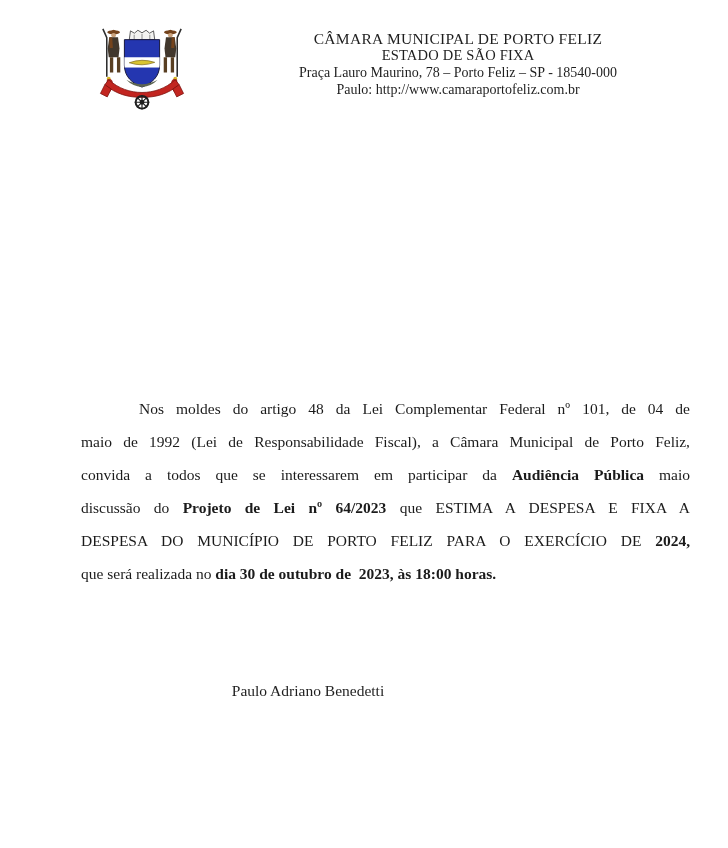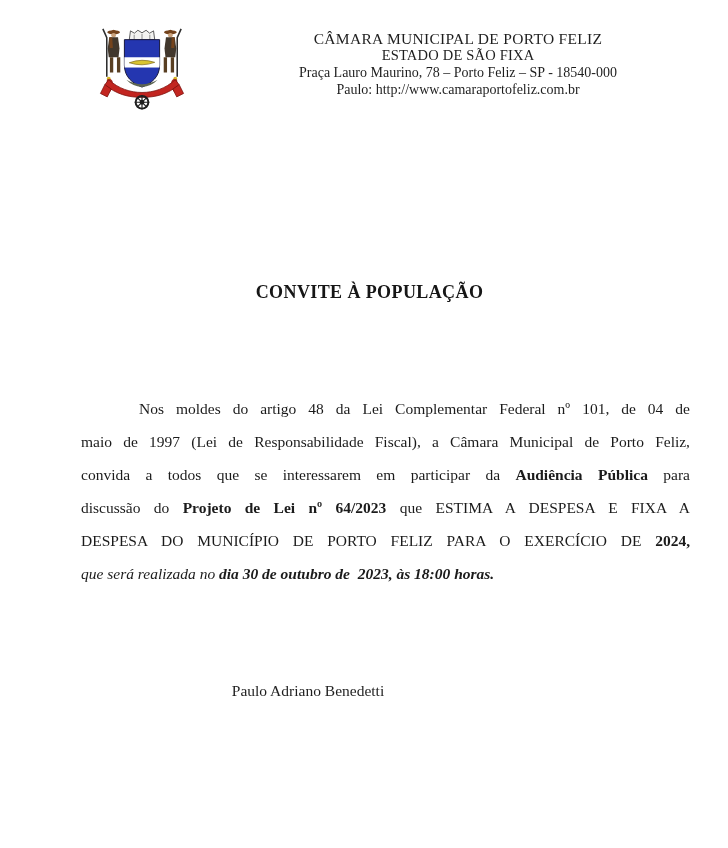--- a/index.html
+++ b/index.html
@@ -62,21 +62,20 @@
     text-align-last: justify;
     -moz-text-align-last: justify;
     text-justify: inter-word;
     overflow: hidden;
     margin-left: 32px;
   }
   .bline.left {
     text-align: left;
     text-align-last: left;
     white-space: pre-wrap;
-    font-style: italic;
   }
   .bline b { font-weight: bold; }
 
   
   .signature {
     position: absolute;
     left: 0;
     top: 680px;
     width: 616px;
     text-align: center;
@@ -137,26 +136,25 @@
     </g>
   </svg>
 
   <div class="lh-text">
     <div class="lh1">CÂMARA MUNICIPAL DE PORTO FELIZ</div>
     <div class="lh2">ESTADO DE SÃO FIXA</div>
     <div class="lh3">Praça Lauro Maurino, 78 – Porto Feliz – SP - 18540-000</div>
     <div class="lh3">Paulo: http://www.camaraportofeliz.com.br</div>
   </div>
 
-  <h1 class="doc-title">CONVITE À POPULAÇÃO</h1>
 
   <div class="body-lines" id="body-lines">
       <div class="bline" style="text-indent: 58px;"><span>Nos moldes do artigo 48 da Lei Complementar Federal nº 101, de 04 de</span></div>
-      <div class="bline"><span>maio de 1997 (Lei de Responsabilidade Fiscal), a Câmara Municipal de Porto Feliz,</span></div>
-      <div class="bline"><span>convida a todos que se interessarem em participar da </span><b>Audiência Pública</b><span> para</span></div>
+      <div class="bline"><span>maio de 1992 (Lei de Responsabilidade Fiscal), a Câmara Municipal de Porto Feliz,</span></div>
+      <div class="bline"><span>convida a todos que se interessarem em participar da </span><b>Audiência Pública</b><span> maio</span></div>
       <div class="bline"><span>discussão do </span><b>Projeto de Lei nº 64/2023</b><span> que ESTIMA A DESPESA E FIXA A</span></div>
       <div class="bline"><span>DESPESA DO MUNICÍPIO DE PORTO FELIZ PARA O EXERCÍCIO DE </span><b>2024,</b></div>
       <div class="bline left"><span>que será realizada no </span><b>dia 30 de outubro de  2023, às 18:00 horas.</b></div>
     </div>
 
   <div class="signature">
     <div>Paulo Adriano Benedetti</div>
   </div>
 
 </div>

